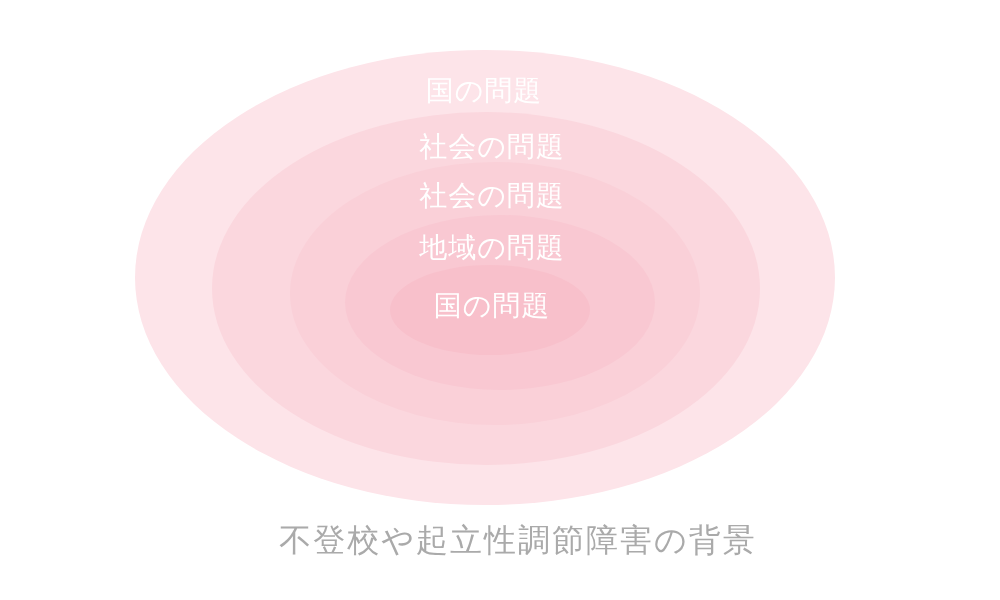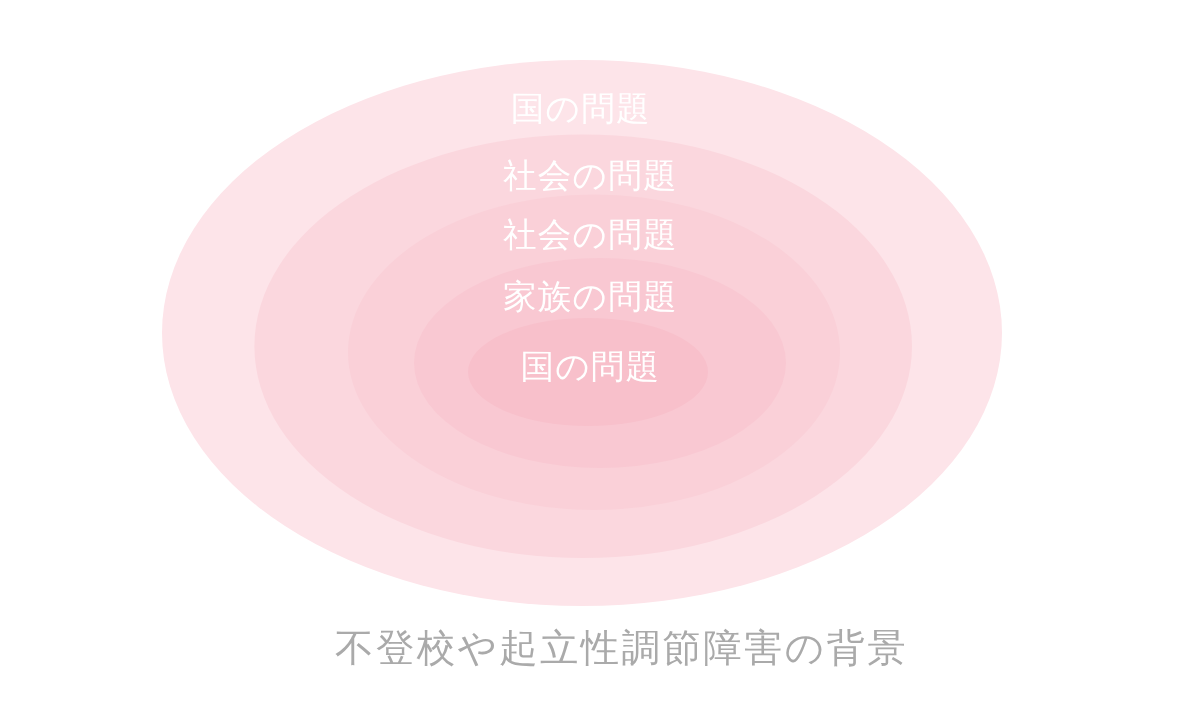--- a/index.html
+++ b/index.html
@@ -17,17 +17,17 @@
 <div>
   <div class="ellipse" style="left:135px; top:50px; width:700px; height:455px; background:#fde4e9;"></div>
   <div class="ellipse" style="left:212px; top:112px; width:548px; height:353px; background:#fbd7de;"></div>
   <div class="ellipse" style="left:290px; top:162px; width:410px; height:263px; background:#fad0d8;"></div>
   <div class="ellipse" style="left:345px; top:215px; width:310px; height:175px; background:#f9c8d2;"></div>
   <div class="ellipse" style="left:390px; top:265px; width:200px; height:90px; background:#f8c0cb;"></div>
 
   <div class="label" style="top:72px;">国の問題</div>
   <div class="label" style="top:128px; left:8px;">社会の問題</div>
   <div class="label" style="top:177px; left:8px;">社会の問題</div>
-  <div class="label" style="top:229px; left:8px;">家族の問題</div>
+  <div class="label" style="top:229px; left:8px;">地域の問題</div>
   <div class="label" style="top:287px; left:8px;">国の問題</div>
 </div>
 
 <div class="caption">不登校や起立性調節障害の背景</div>
 
 </body></html>

